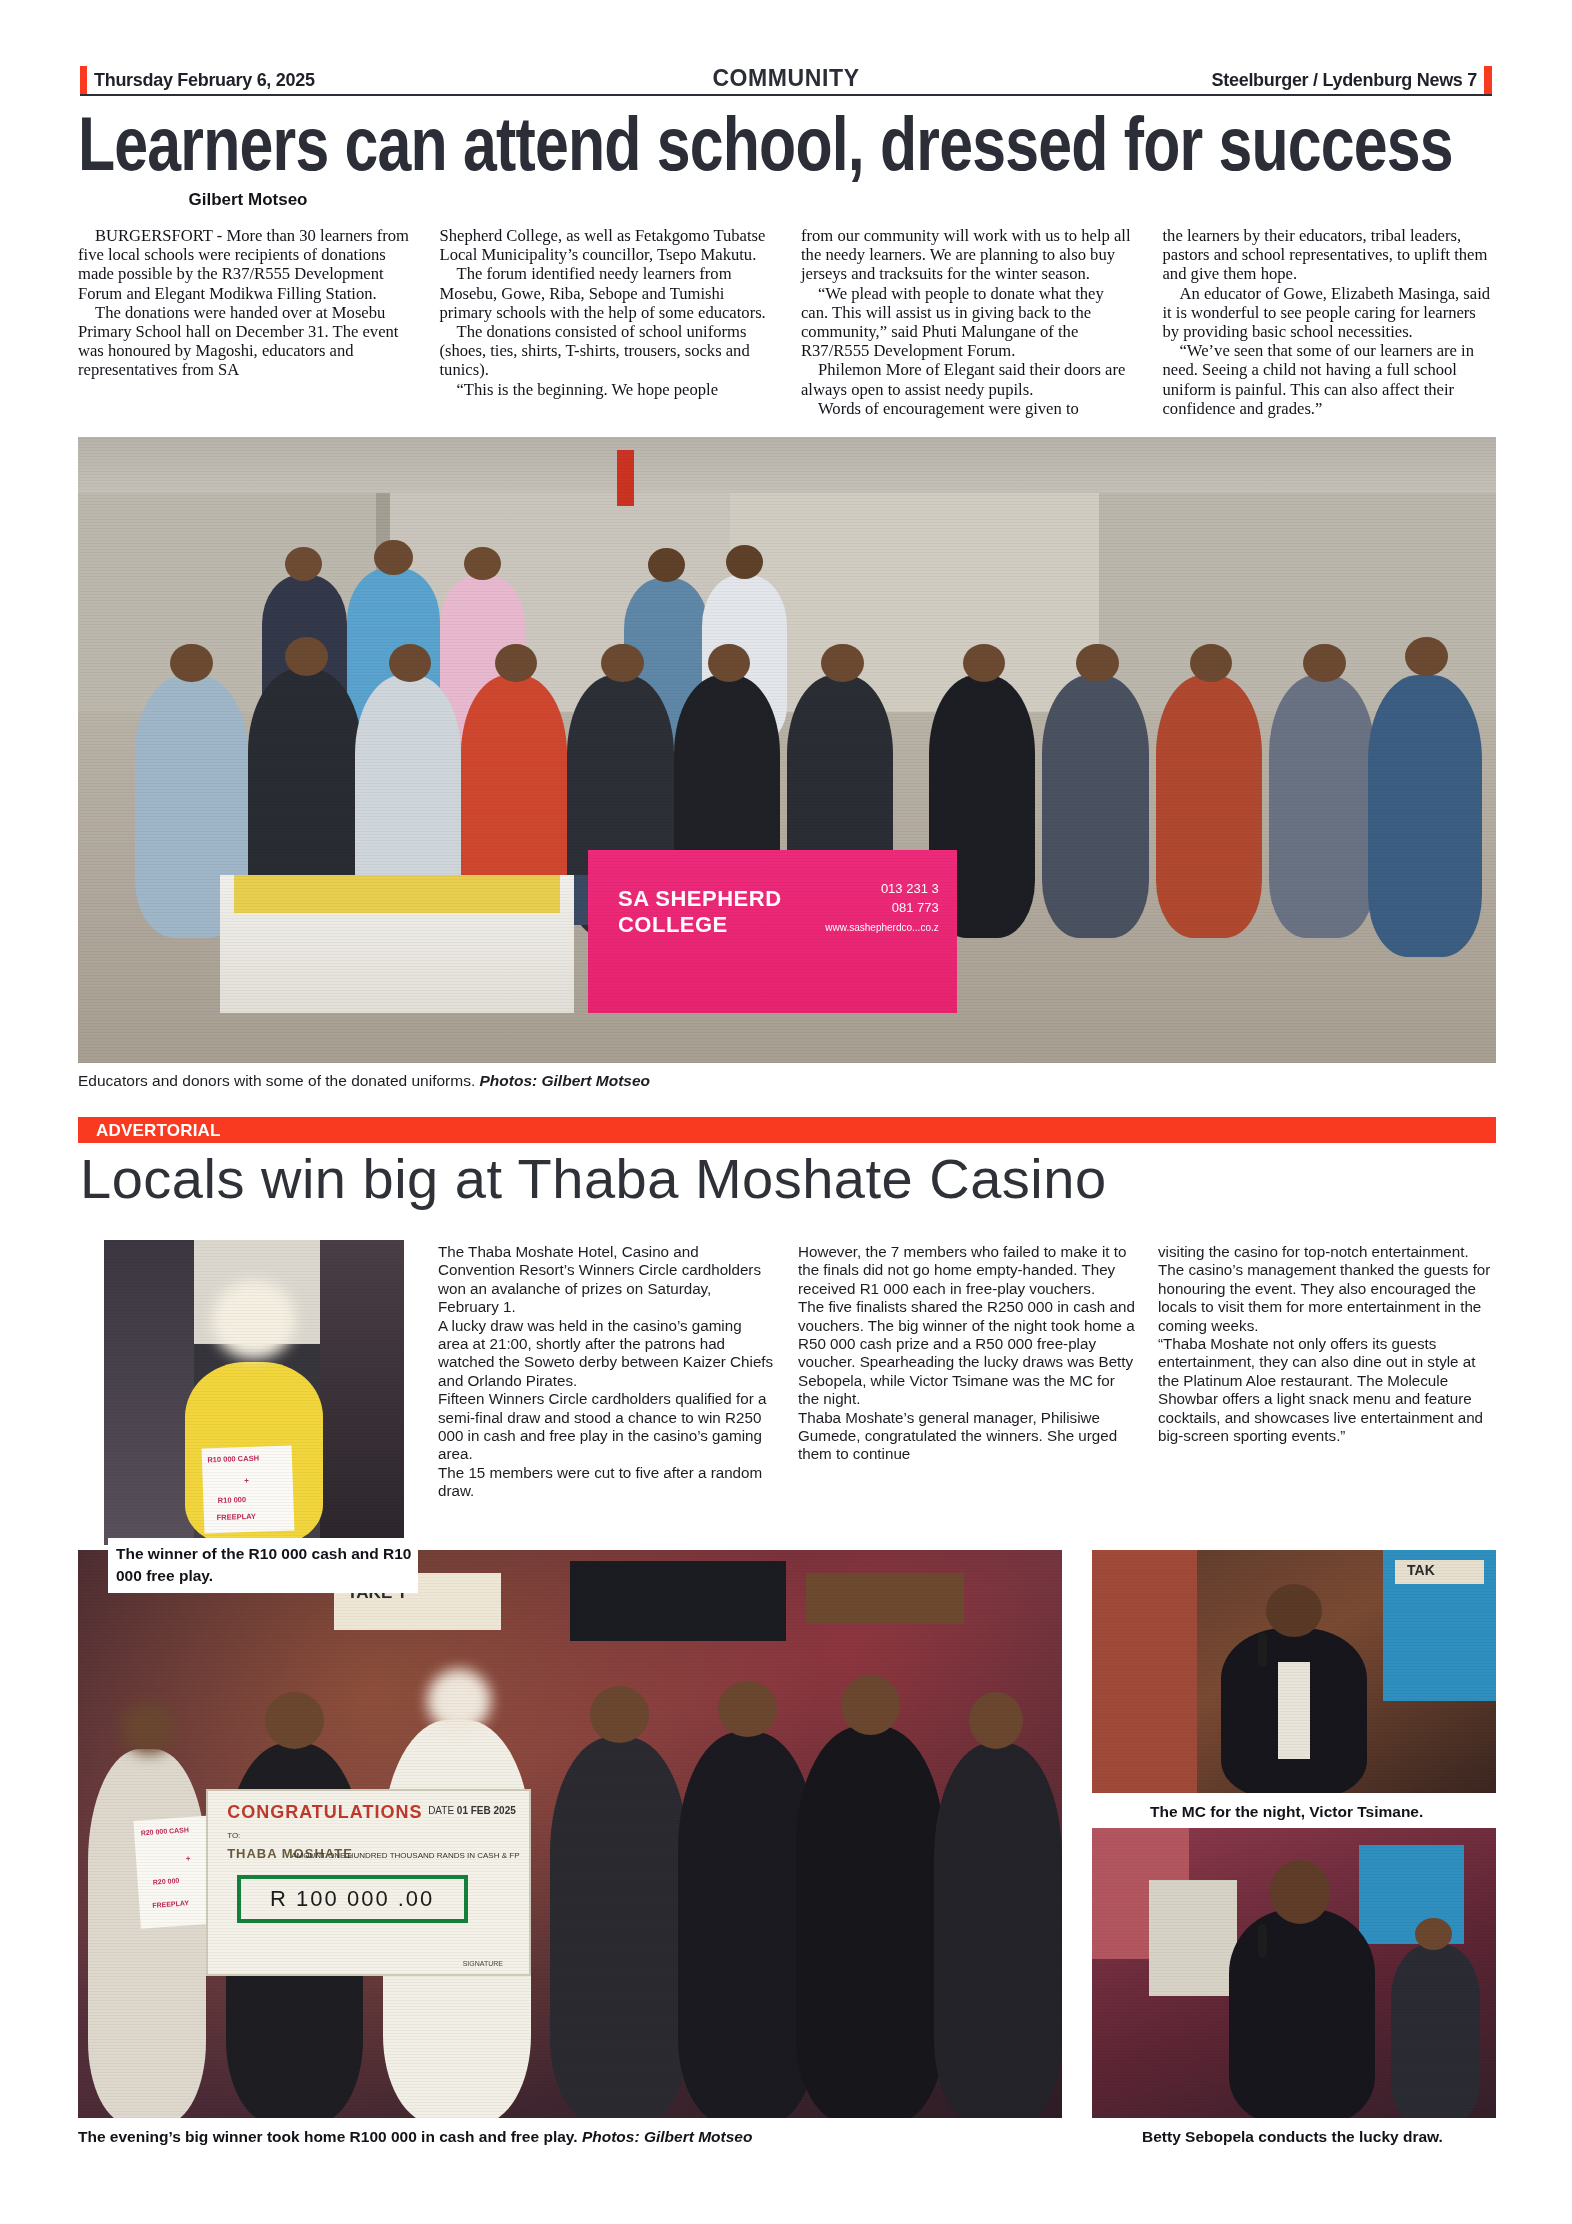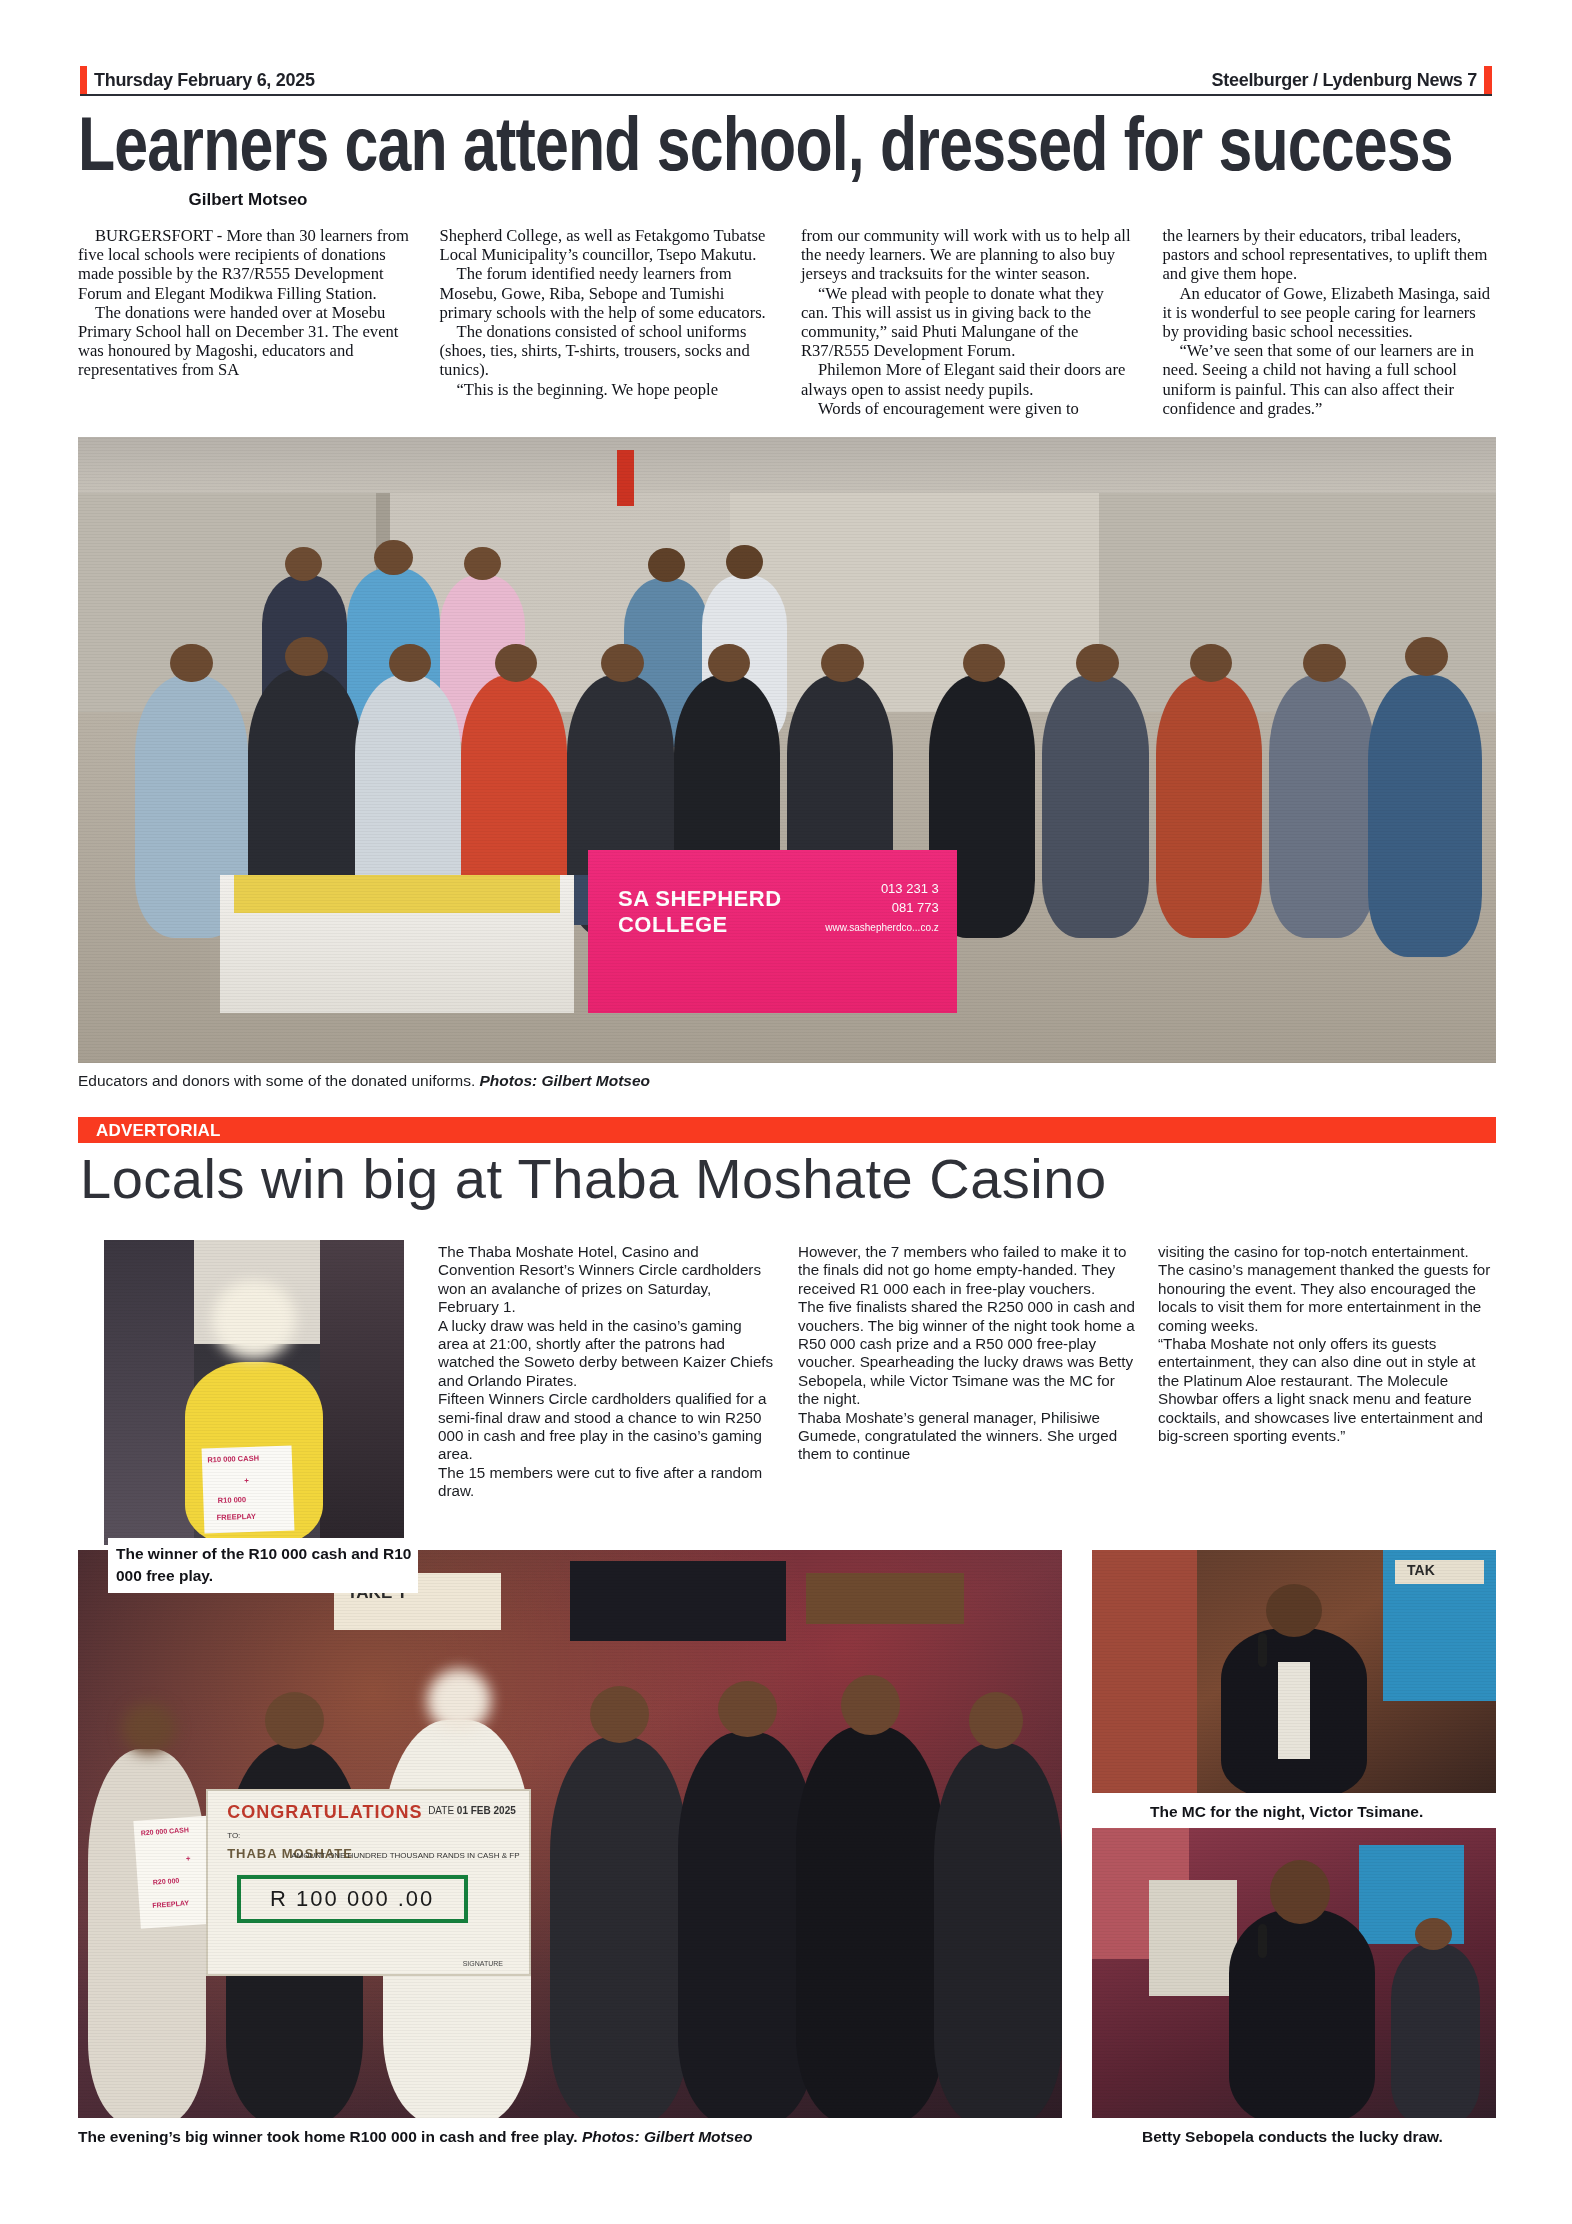--- a/index.html
+++ b/index.html
@@ -194,20 +194,21 @@
 </head>
 <body>
 
 <div class="page">
 
   <div class="masthead">
     <div class="mast-left">
       <div class="mast-tab"></div>
       <div class="mast-date">Thursday February 6, 2025</div>
     </div>
+    <div class="mast-center">COMMUNITY</div>
     <div class="mast-right">
       <div class="mast-pub">Steelburger / Lydenburg News 7</div>
       <div class="mast-tab-r"></div>
     </div>
   </div>
 
   <div class="headline">Learners can attend school, dressed for success</div>
 
   <div class="byline">Gilbert Motseo</div>
 

